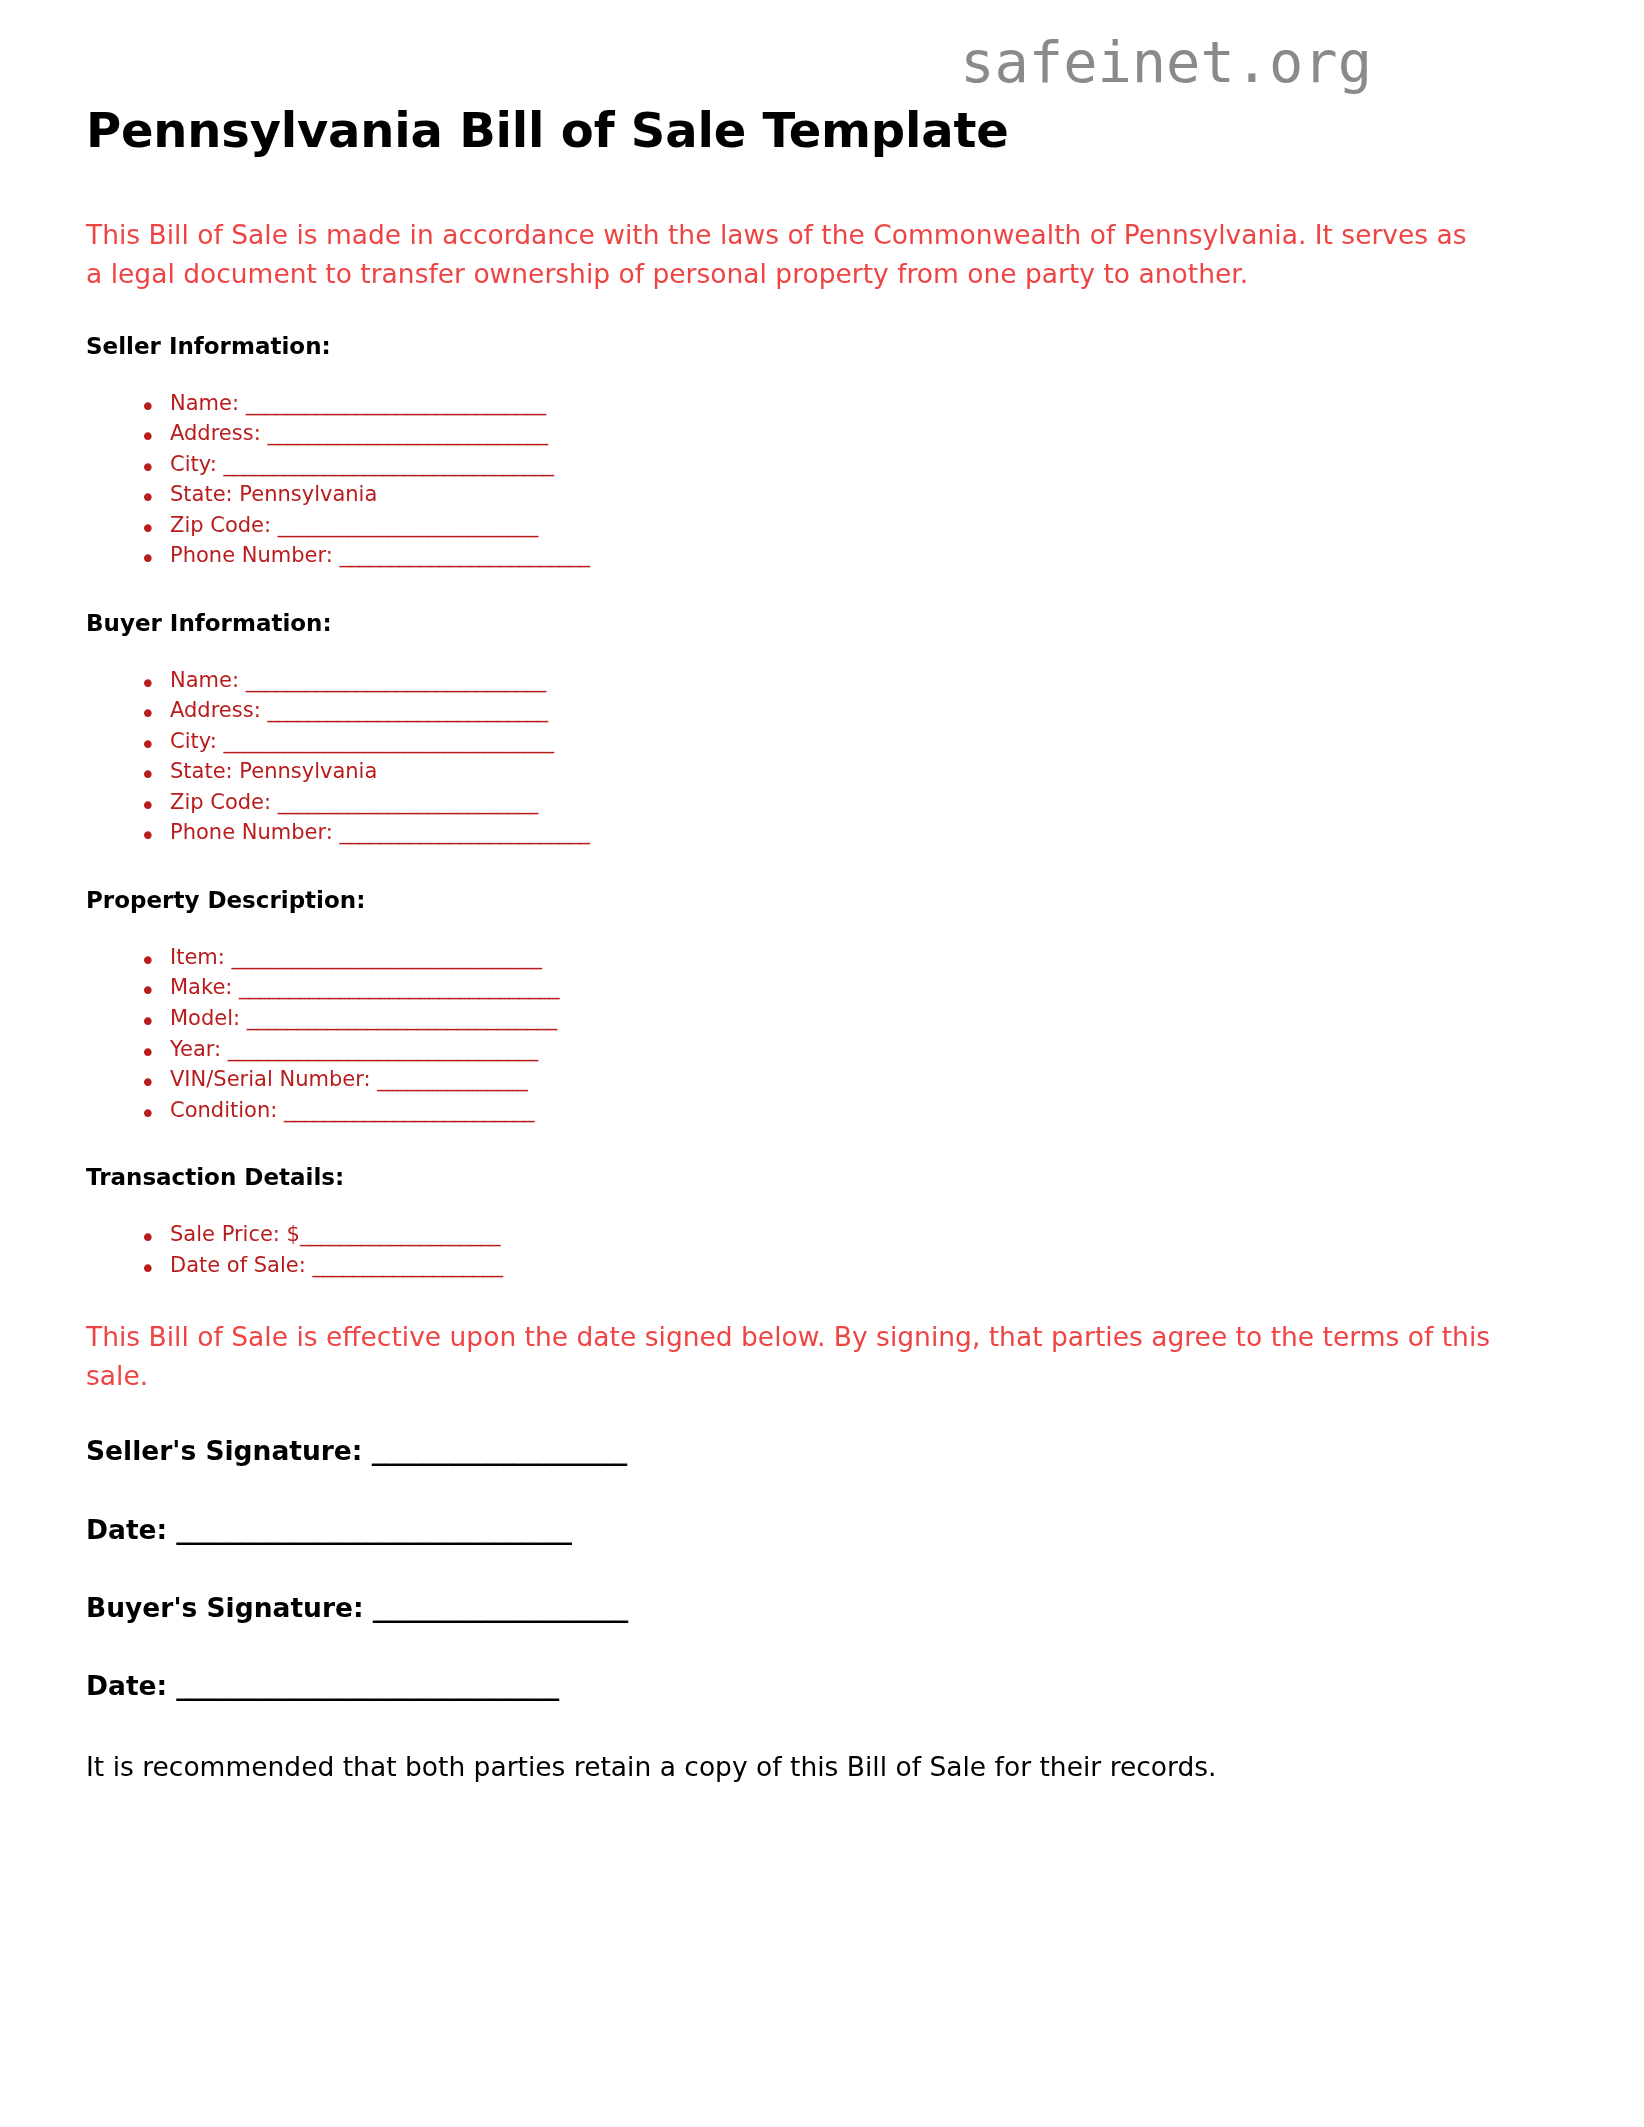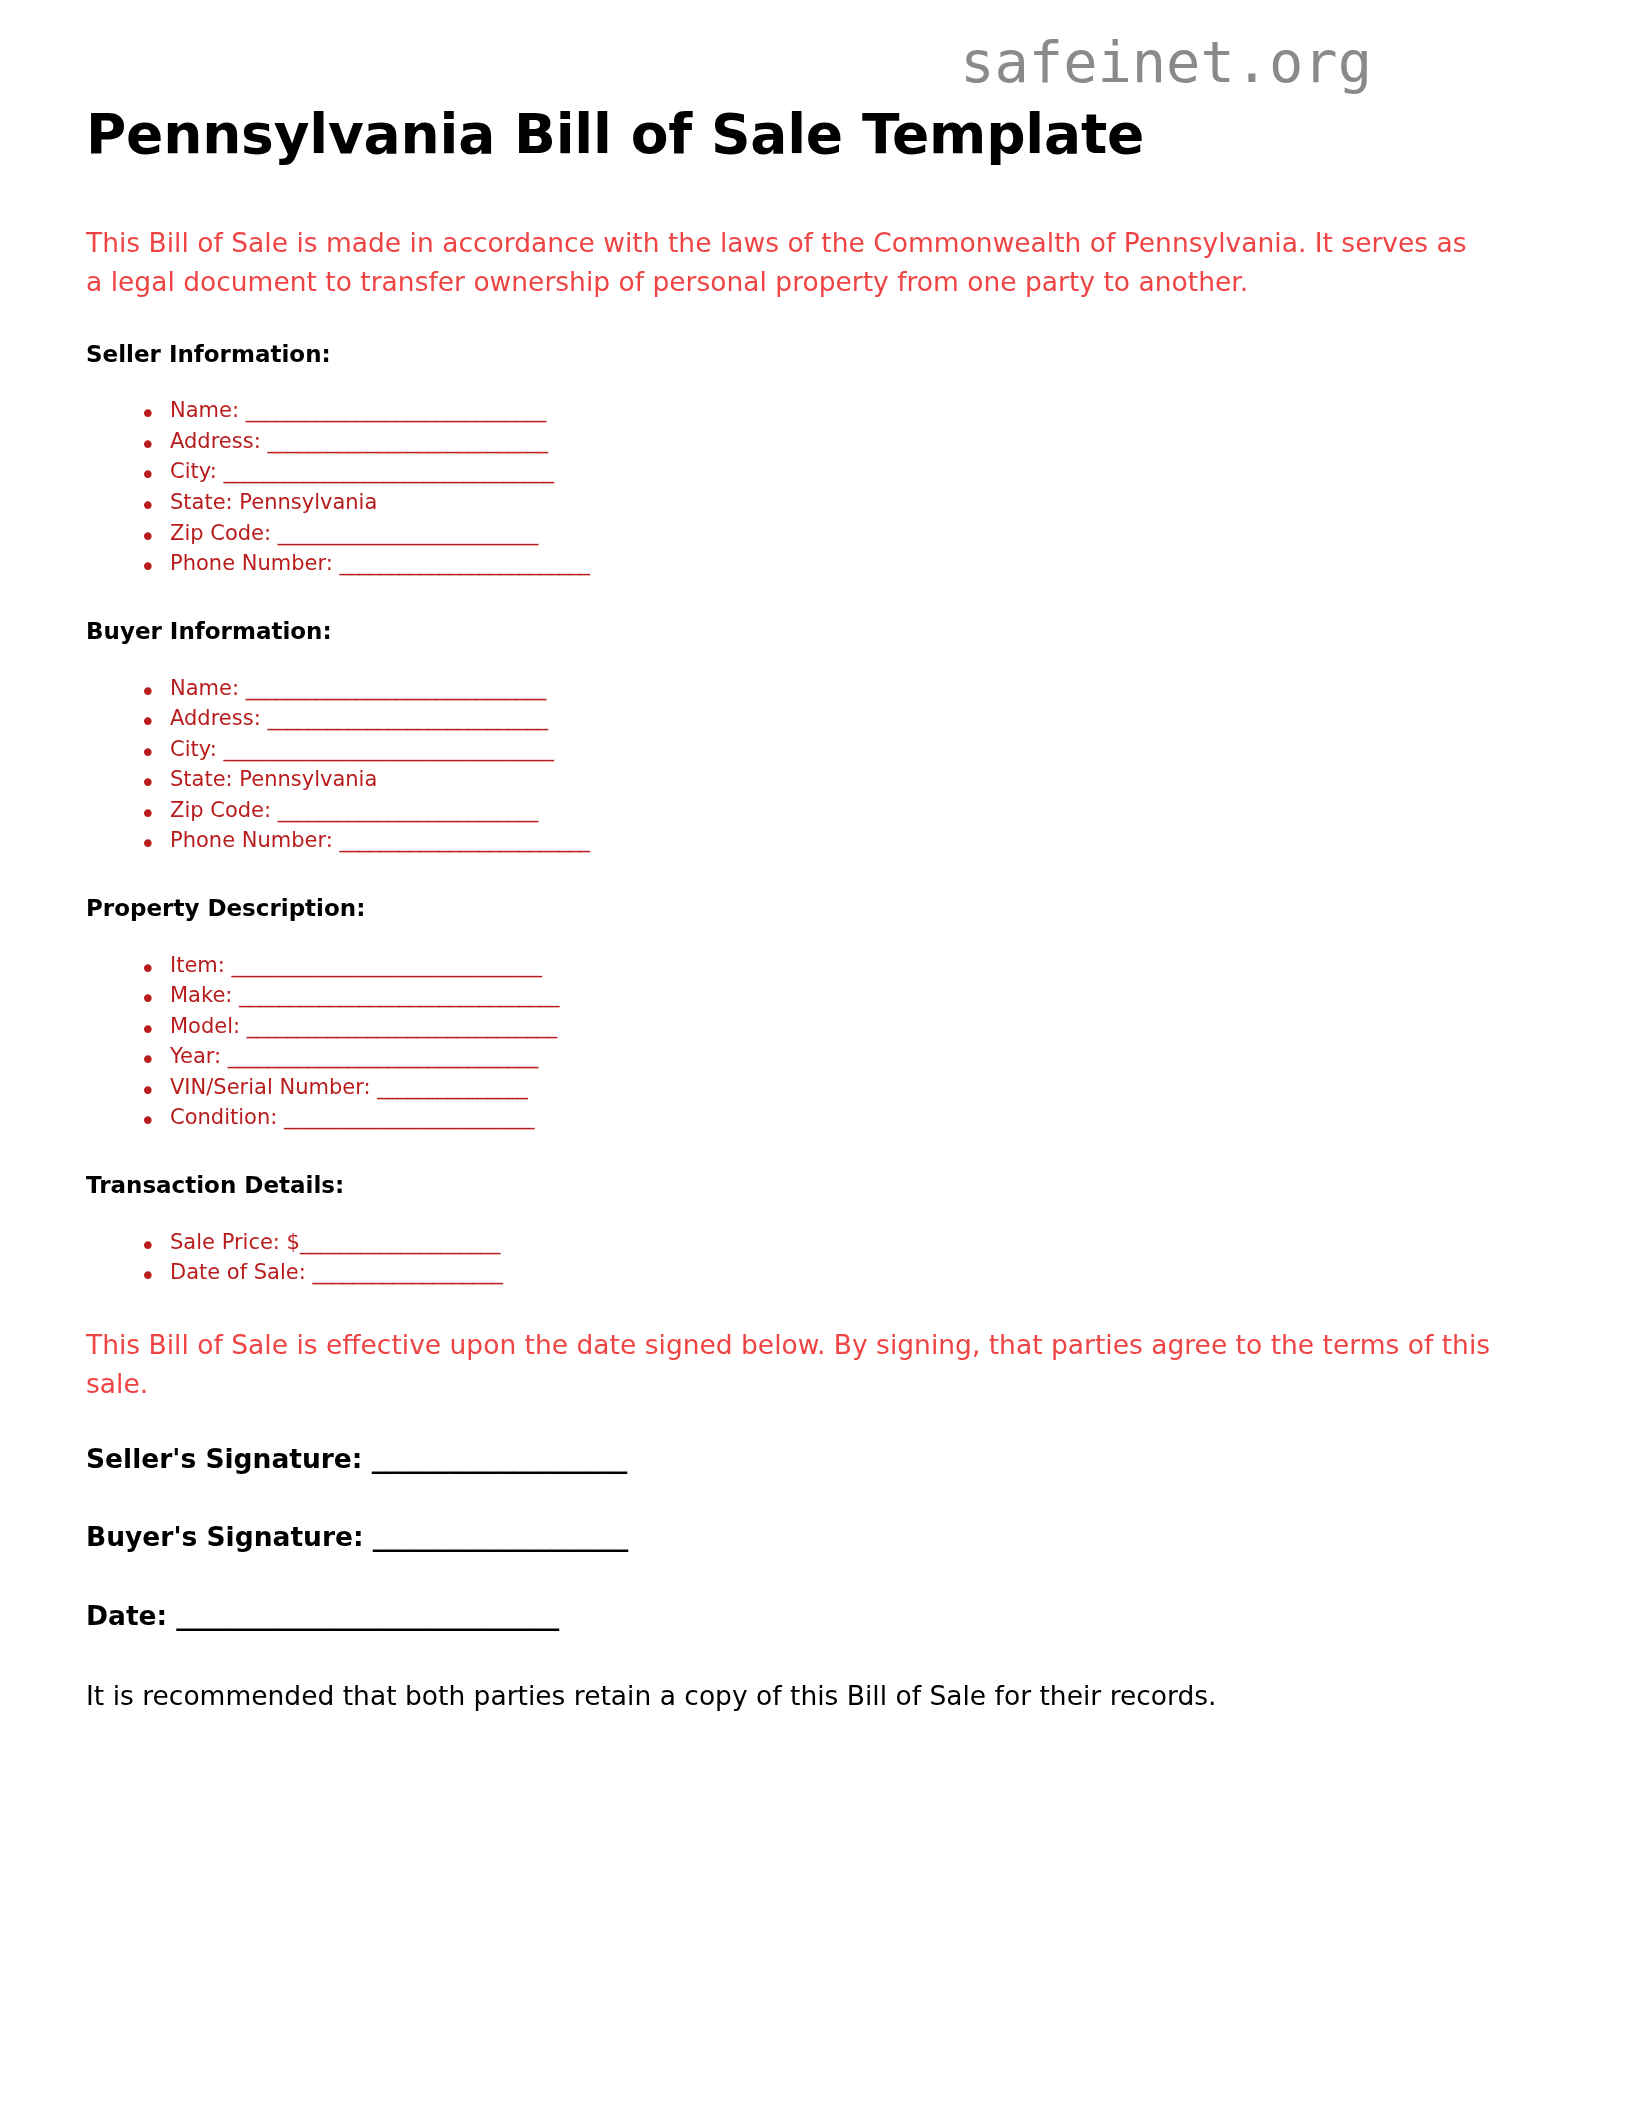--- a/index.html
+++ b/index.html
@@ -38,21 +38,21 @@
   }
 
   .content {
     position: absolute;
     left: 86px;
     top: 104px;
     width: 1420px;
   }
 
   h1.doc-title {
-    font-size: 55px;
+    font-size: 48px;
     font-weight: bold;
     margin: 0 0 58px 0;
     line-height: 1.12;
     letter-spacing: -0.2px;
     color: #000;
   }
 
   p.para {
     font-size: 26.5px;
     line-height: 1.47;
@@ -163,20 +163,21 @@
     <h2 class="section-heading">Transaction Details:</h2>
     <ul class="field-list">
       <li><span>Sale Price: $</span><span class="blank">____________________</span></li>
       <li><span>Date of Sale: </span><span class="blank">___________________</span></li>
     </ul>
 
     <p class="para">This Bill of Sale is effective upon the date signed below. By signing, that parties agree to the terms of this sale.</p>
 
     <div class="sig-line gap-before-sig"><span>Seller's Signature: </span><span class="blank">____________________</span></div>
 
+    <div class="sig-line"><span>Date: </span><span class="blank">_______________________________</span></div>
 
     <div class="sig-line"><span>Buyer's Signature: </span><span class="blank">____________________</span></div>
 
     <div class="sig-line"><span>Date: </span><span class="blank">______________________________</span></div>
 
     <p class="closing">It is recommended that both parties retain a copy of this Bill of Sale for their records.</p>
 
   </div>
 </div>
 

